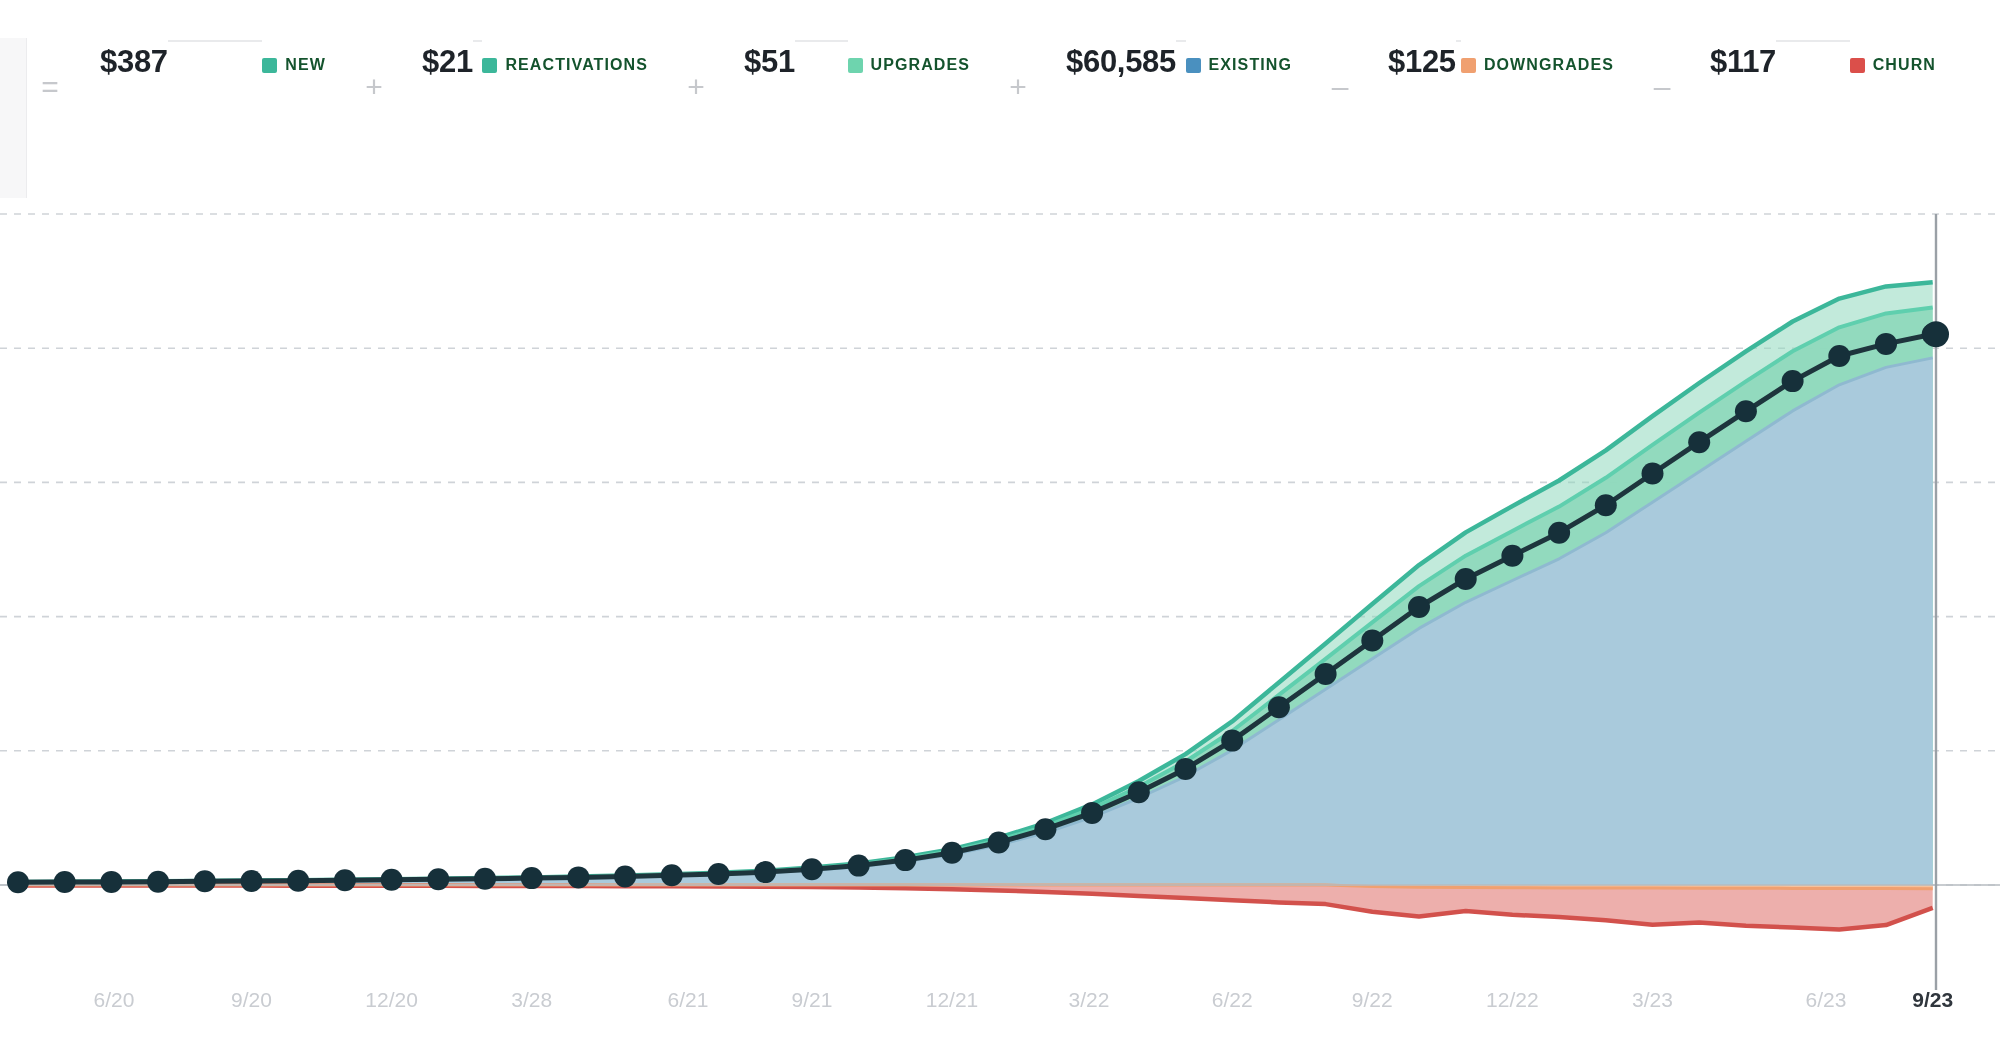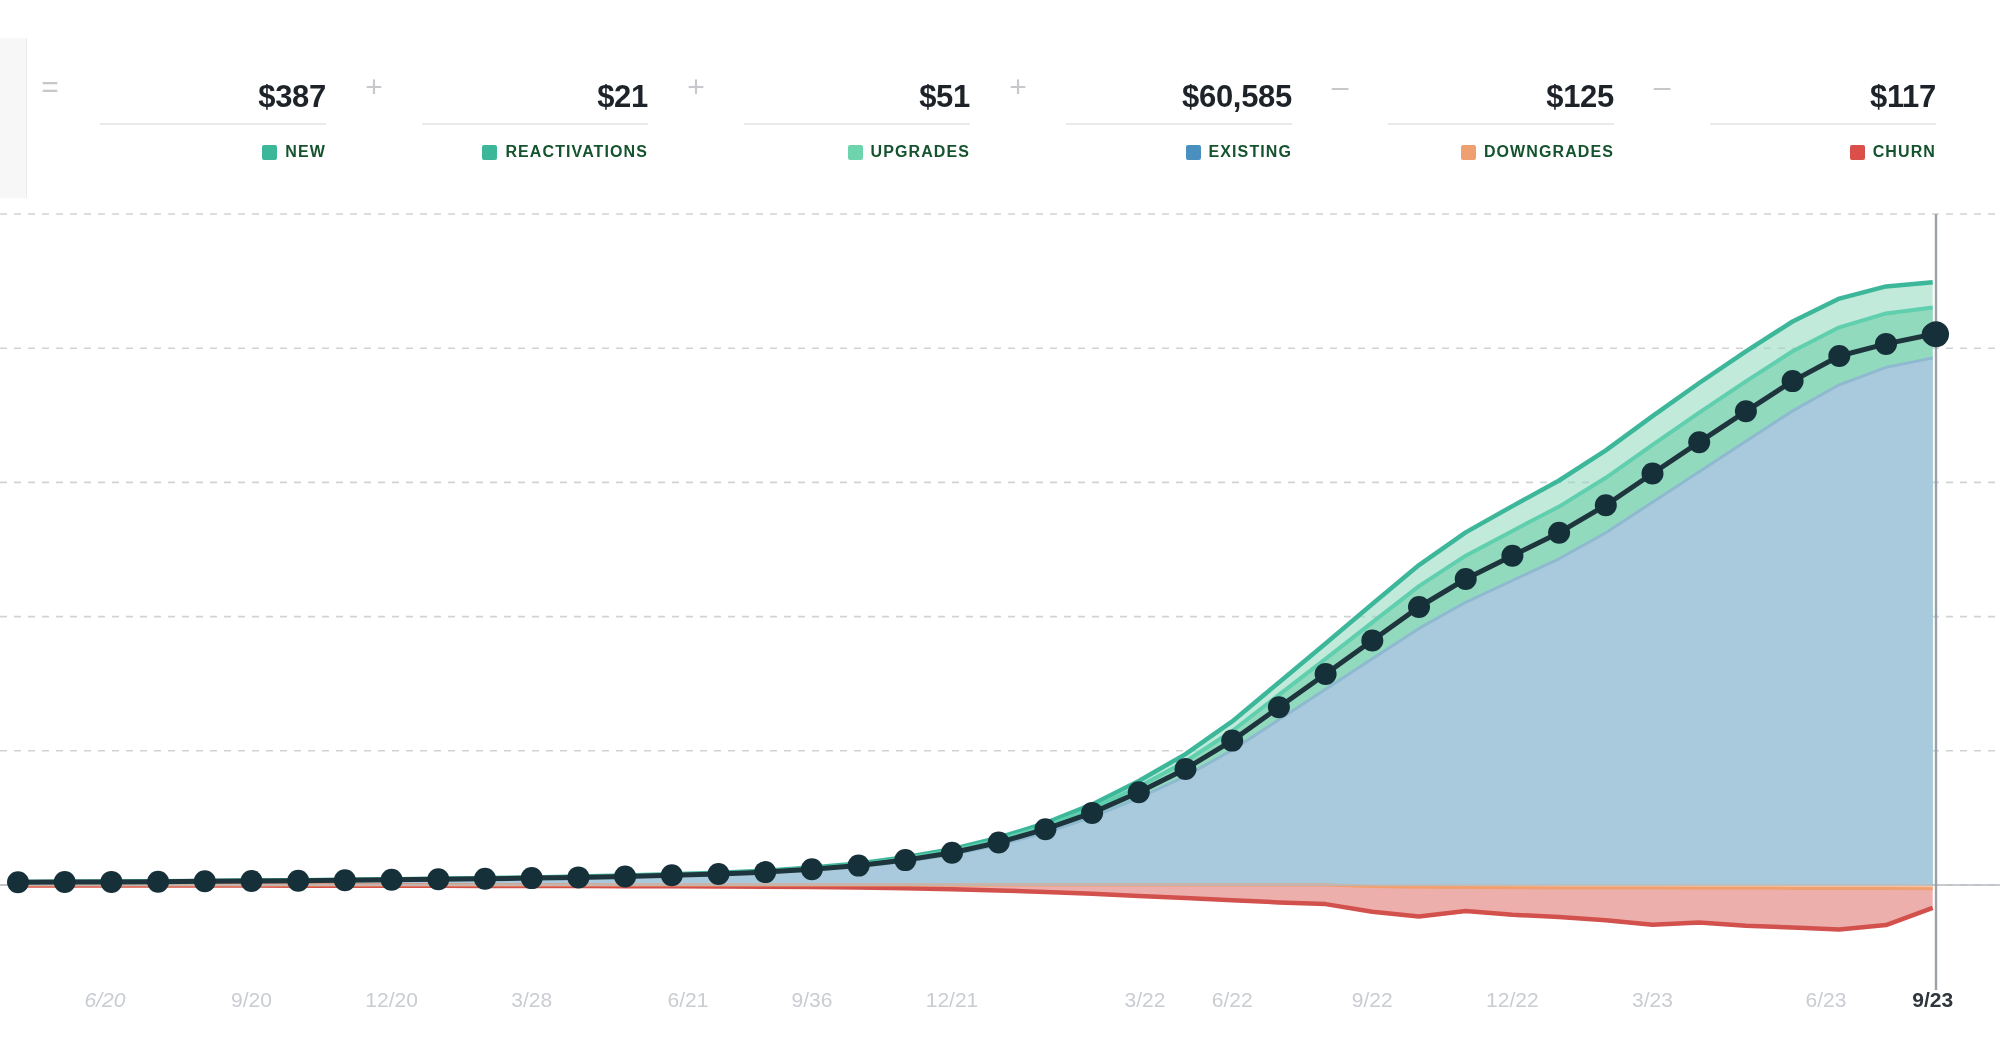--- a/index.html
+++ b/index.html
@@ -26,21 +26,21 @@
     flex: 0 0 auto; width: 96px;
     text-align: center;
     font-size: 30px; line-height: 1; color: #c6c8cc;
     padding-top: 34px;
     font-weight: 300;
     user-select: none;
   }
   .op.first { width: 100px; }
   .kpi {
     flex: 0 0 auto; width: 226px;
-    display: flex; flex-direction: column; align-items: flex-end; margin-top: 35px;
+    display: flex; flex-direction: row; align-items: flex-start;
   }
   .kpi-value {
     font-size: 31px; font-weight: bold; color: #1e2329;
     letter-spacing: -0.3px; height: 48px; line-height: 48px;
     white-space: nowrap;
   }
   .kpi-rule { width: 100%; height: 2px; background: #e9eaec; margin-top: 2px; }
   .kpi-legend {
     display: flex; align-items: center; gap: 8px;
     margin-top: 18px; white-space: nowrap;
@@ -192,28 +192,28 @@
         <circle cx="1792.6" cy="181.1" r="11" fill="#16303a"></circle>
         <circle cx="1839.3" cy="156.0" r="11" fill="#16303a"></circle>
         <circle cx="1886.0" cy="143.9" r="11" fill="#16303a"></circle>
         <circle cx="1932.7" cy="134.3" r="11" fill="#16303a"></circle>
         <line x1="1936" y1="14" x2="1936" y2="825" stroke="#9aa0a6" stroke-width="2.4"></line>
         <circle cx="1936" cy="134.3" r="13" fill="#16303a"></circle>
       </svg>
   </div>
 
   <div class="xaxis" id="xaxis">
-      <div class="xtick" style="left: 105px; font-style: italic;">6/20</div>
+      <div class="xtick" style="left: 114px;">6/20</div>
       <div class="xtick" style="left: 251.5px;">9/20</div>
       <div class="xtick" style="left: 391.6px;">12/20</div>
       <div class="xtick" style="left: 531.7px;">3/28</div>
       <div class="xtick" style="left: 688px;">6/21</div>
-      <div class="xtick" style="left: 811.9px;">9/36</div>
+      <div class="xtick" style="left: 811.9px;">9/21</div>
       <div class="xtick" style="left: 952px;">12/21</div>
-      <div class="xtick" style="left: 1145px;">3/22</div>
+      <div class="xtick" style="left: 1089px;">3/22</div>
       <div class="xtick" style="left: 1232.2px;">6/22</div>
       <div class="xtick" style="left: 1372.3px;">9/22</div>
       <div class="xtick" style="left: 1512.4px;">12/22</div>
       <div class="xtick" style="left: 1652.5px;">3/23</div>
       <div class="xtick" style="left: 1826px;">6/23</div>
       <div class="xtick current" style="left: 1932.7px;">9/23</div>
     </div>
 
 </div>
 

